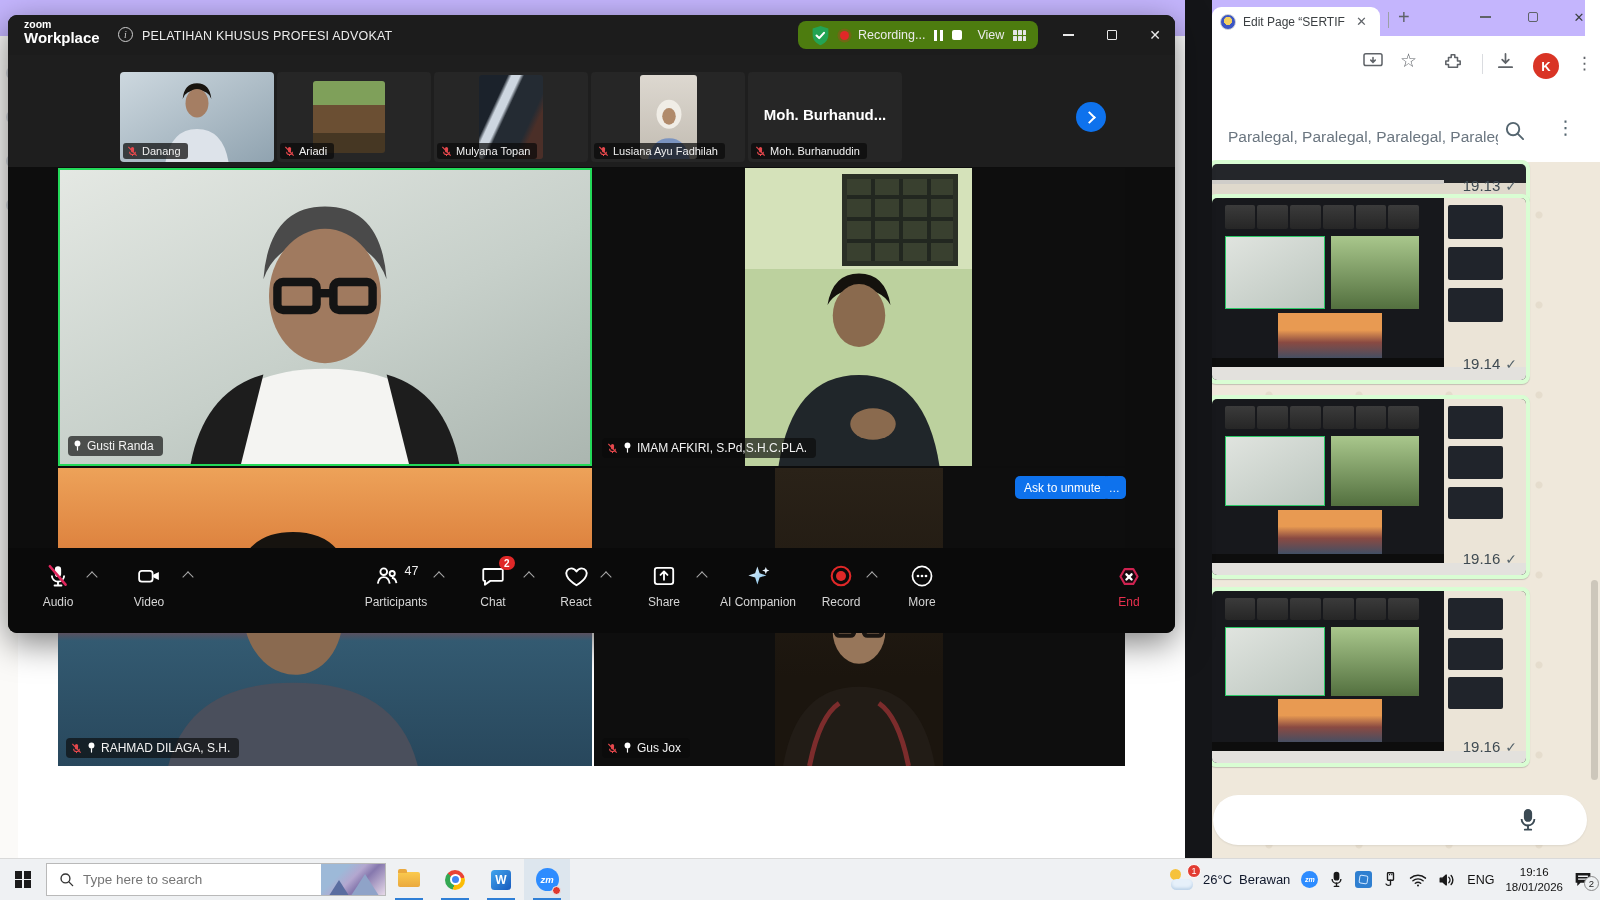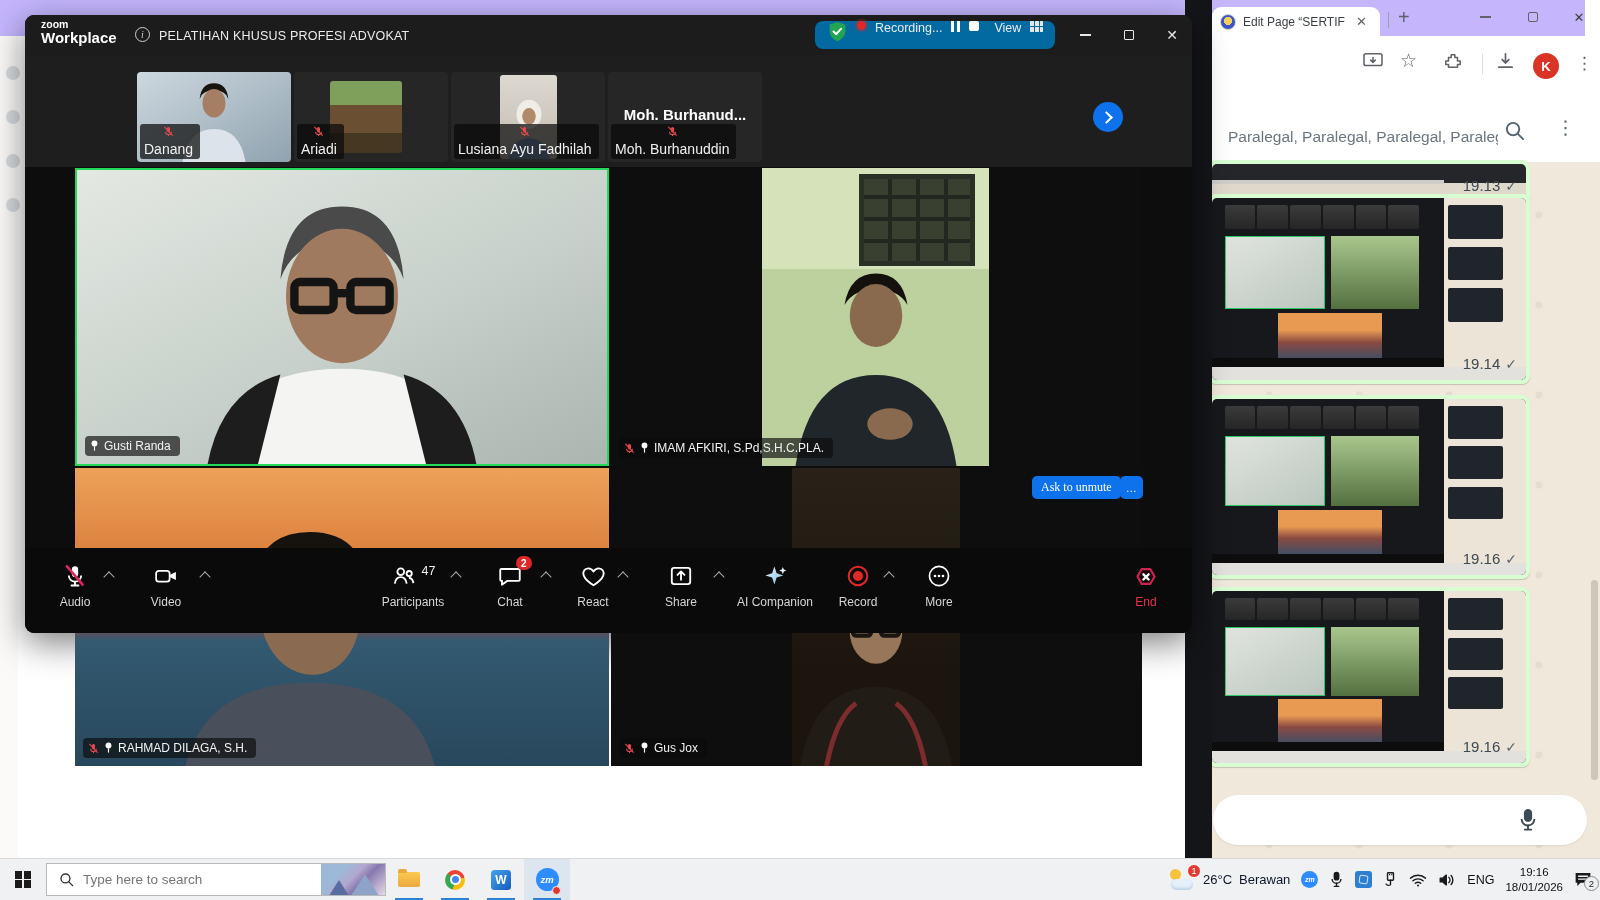--- a/index.html
+++ b/index.html
@@ -49,60 +49,60 @@
   .stamp { position:absolute; right:9px; bottom:8px; font-size:15px; color:#3e4a52; display:flex; gap:5px; align-items:baseline; }
   .stamp .chk { color:#55636b; font-size:14px; }
   .ss1 { position:relative; width:100%; height:100%; border-radius:5px; overflow:hidden; background:linear-gradient(#24262a 0 50%, #dfd9cc 50% 100%); }
   .ss1 .task { position:absolute; left:0; top:42%; height:10%; width:74%; background:#cfcdc9; }
   .wa-input { position:absolute; left:1213px; top:795px; width:374px; height:50px; background:#fff; border-radius:25px; box-shadow:0 1px 2px rgba(0,0,0,.08); }
   .wa-mic { position:absolute; right:48px; top:13px; color:#3b4a54; }
   .wa-scroll { position:absolute; left:1591px; top:580px; width:7px; height:200px; background:#cdc7bb; border-radius:4px; }
   .blackstrip { position:absolute; left:1185px; top:0; width:27px; height:858px; background:#141518; }
 
   
-  .zwin { position:absolute; left:25px; top:15px; width:1167px; height:618px; background:#0d0d0d; border-radius:9px; box-shadow:0 10px 34px rgba(0,0,0,.5); }
+  .zwin { position:absolute; left:8px; top:15px; width:1167px; height:618px; background:#0d0d0d; border-radius:9px; box-shadow:0 10px 34px rgba(0,0,0,.5); }
   .ztitle { position:absolute; left:0; top:0; right:0; height:40px; background:#1c1c1c; border-radius:9px 9px 0 0; }
   .zbrand { position:absolute; left:16px; top:4px; color:#fff; line-height:1.05; }
   .zbrand .b1 { font-size:10.5px; font-weight:bold; }
   .zbrand .b2 { font-size:15px; font-weight:bold; }
   .zinfo { position:absolute; left:110px; top:12px; width:15px; height:15px; border:1.2px solid #cfcfcf; border-radius:50%; color:#cfcfcf; font-size:10px; text-align:center; line-height:14px; font-style:italic; font-family:"Liberation Serif", serif; }
   .zmtitle { position:absolute; left:134px; top:14px; font-size:12.5px; color:#ececec; letter-spacing:.2px; }
-  .zrec { position:absolute; left:790px; top:6px; height:28px; background:#0369a1; border-radius:8px; display:flex; gap:9px; padding:0 12px; }
+  .zrec { position:absolute; left:790px; top:6px; height:28px; background:#4d7c0f; border-radius:8px; display:flex; align-items:center; gap:9px; padding:0 12px; }
   .recdot { width:9px; height:9px; border-radius:50%; background:#e02828; box-shadow:0 0 0 2.5px rgba(224,40,40,.25); }
   .rectext { color:#eaeaea; font-size:12.5px; }
   .pausebars { display:flex; gap:3px; } .pausebars i { width:3px; height:11px; background:#fff; }
   .stopsq { width:10px; height:10px; background:#fff; border-radius:2px; }
   .viewlbl { color:#eaeaea; font-size:12.5px; margin-left:6px; }
   .gridic { width:13px; height:11px; display:grid; grid-template-columns:1fr 1fr 1fr; gap:1px; }
   .gridic i { background:#e6e6e6; border-radius:.5px; }
   .zctl { position:absolute; top:0; width:34px; height:40px; color:#e8e8e8; display:flex; align-items:center; justify-content:center; font-size:14px; }
   .zctl .mx { width:10px; height:10px; border:1.3px solid #e8e8e8; border-radius:1px; }
   .zctl .mn { width:11px; height:1.4px; background:#e8e8e8; }
 
   .zfilm { position:absolute; left:0; top:40px; width:100%; height:112px; background:#1e1e1e; }
   .thumbs { position:absolute; left:112px; top:17px; display:flex; gap:3px; }
   .thumb { width:154px; height:90px; background:#262626; border-radius:4px; position:relative; overflow:hidden; }
-  .nm { position:absolute; left:3px; bottom:3px; display:flex; align-items:center; gap:4px; background:rgba(10,10,10,.72); color:#f0f0f0; font-size:14px; padding:2px 7px 2px 4px; border-radius:3px; white-space:nowrap; max-width:148px; overflow:hidden;flex-direction:column; }
+  .nm { position:absolute; left:3px; bottom:3px; display:flex; align-items:center; gap:4px; background:rgba(10,10,10,.72); color:#f0f0f0; font-size:11px; padding:2px 7px 2px 4px; border-radius:3px; white-space:nowrap; max-width:148px; overflow:hidden; }
   .vfull { position:absolute; inset:0; }
   .vmini { position:absolute; border-radius:3px; overflow:hidden; }
   .offname { position:absolute; left:0; right:0; top:34px; text-align:center; color:#fff; font-weight:bold; font-size:15px; }
   .znext { position:absolute; left:1068px; top:87px; width:30px; height:30px; border-radius:50%; background:#0e72ed; color:#fff; display:flex; align-items:center; justify-content:center; }
   .znext .chv { width:9px; height:9px; border-top:2.4px solid #fff; border-right:2.4px solid #fff; transform:rotate(45deg); margin-left:-3px; }
 
   .gtile { position:absolute; overflow:hidden; background:#0e0e0e; }
   .gnm { position:absolute; left:8px; bottom:8px; display:flex; align-items:center; gap:5px; background:rgba(10,10,10,.66); color:#f2f2f2; font-size:12px; padding:3px 9px 3px 5px; border-radius:4px; white-space:nowrap; }
   .person { position:absolute; bottom:0; left:50%; transform:translateX(-50%); }
   .g2inner { position:absolute; left:151px; top:0; width:227px; height:298px; background:linear-gradient(#d5e2ba 0 34%, #bcd19e 34% 100%); overflow:hidden; }
   .g2win { position:absolute; right:14px; top:6px; width:116px; height:92px; background:#39402f; border:5px solid #2b3026;
      background-image: repeating-linear-gradient(90deg, transparent 0 24px, #222720 24px 28px), repeating-linear-gradient(0deg, transparent 0 18px, #222720 18px 22px); }
   .g4inner { position:absolute; left:181px; top:0; width:168px; height:298px; background:linear-gradient(#2a2218,#1b150e 70%); overflow:hidden; }
   .sunset { position:absolute; inset:0; background:linear-gradient(#eda259 0%, #de8440 26%, #b85f3e 44%, #6e4c55 54%, #335a71 58%, #28475c 100%); }
   .tower { position:absolute; width:9px; background:#7c3030; }
   .deck { position:absolute; height:4px; background:#5d2727; }
-  .ask { position:absolute; left:1007px; top:461px; height:23px; background:#0e72ed; color:#fff; font-size:12px; border-radius:5px; padding:0 9px; display:flex; align-items:center;font-family:Liberation Serif, serif; }
+  .ask { position:absolute; left:1007px; top:461px; height:23px; background:#0e72ed; color:#fff; font-size:12px; border-radius:5px; padding:0 9px; display:flex; align-items:center; }
   .askdots { position:absolute; left:1095px; top:461px; width:23px; height:23px; background:#0e72ed; color:#fff; border-radius:5px; display:flex; align-items:center; justify-content:center; font-size:11px; letter-spacing:.5px; }
 
   .ztb { position:absolute; left:0; bottom:0; width:100%; height:85px; background:#0a0a0a; border-radius:0 0 9px 9px; }
   .tbi { position:absolute; top:13px; width:76px; text-align:center; color:#dadada; }
   .tbi .ic { height:30px; display:flex; align-items:center; justify-content:center; gap:5px; }
   .tbi .lb { font-size:12px; margin-top:4px; color:#d5d5d5; }
   .crt { position:absolute; top:25px; width:8px; height:8px; border-left:1.6px solid #a9a9a9; border-top:1.6px solid #a9a9a9; transform:rotate(45deg); }
   .badge { position:absolute; top:-5px; left:44px; background:#e02828; color:#fff; border-radius:9px; font-size:10px; padding:1.5px 5px; font-weight:bold; }
   .pcount { font-size:12.5px; color:#eee; margin-top:-10px; }
 
@@ -371,20 +371,32 @@
             <svg width="11" height="11" viewBox="0 0 12 12">
                 <rect x="4.3" y="1" width="3.4" height="6" rx="1.7" fill="#e5484d"></rect>
                 <path d="M2.8 6.2a3.2 3.2 0 0 0 6.4 0" fill="none" stroke="#e5484d" stroke-width="1.1"></path>
                 <line x1="6" y1="9.4" x2="6" y2="11" stroke="#e5484d" stroke-width="1.1"></line>
                 <line x1="1.5" y1="1" x2="10.5" y2="10.5" stroke="#e5484d" stroke-width="1.3"></line>
               </svg>
             <span>Ariadi</span>
           </span>
         </div>
         <div class="thumb">
+          <div class="vmini" style="left:45px;top:3px;width:64px;height:84px;background:linear-gradient(115deg,#1b222b 28%,#cdd6e0 32% 40%,#242b33 44% 70%,#4b2f28 78%)"></div>
+          <span class="nm">
+            <svg width="11" height="11" viewBox="0 0 12 12">
+                <rect x="4.3" y="1" width="3.4" height="6" rx="1.7" fill="#e5484d"></rect>
+                <path d="M2.8 6.2a3.2 3.2 0 0 0 6.4 0" fill="none" stroke="#e5484d" stroke-width="1.1"></path>
+                <line x1="6" y1="9.4" x2="6" y2="11" stroke="#e5484d" stroke-width="1.1"></line>
+                <line x1="1.5" y1="1" x2="10.5" y2="10.5" stroke="#e5484d" stroke-width="1.3"></line>
+              </svg>
+            <span>Mulyana Topan</span>
+          </span>
+        </div>
+        <div class="thumb">
           <div class="vmini" style="left:49px;top:3px;width:57px;height:84px;background:linear-gradient(#ddd8d0,#c2bcb2)">
             <svg class="person" width="52" height="74" viewBox="0 0 100 120" preserveAspectRatio="xMidYMax meet">
               <ellipse cx="50" cy="34" rx="24" ry="28" fill="#f0ede6"></ellipse>
               <ellipse cx="50" cy="38" rx="13" ry="16" fill="#b08a6a"></ellipse>
               <path d="M10 120q8-40 40-40t40 40z" fill="#7a93c0"></path>
             </svg>
           </div>
           <span class="nm">
             <svg width="11" height="11" viewBox="0 0 12 12">
                 <rect x="4.3" y="1" width="3.4" height="6" rx="1.7" fill="#e5484d"></rect>

